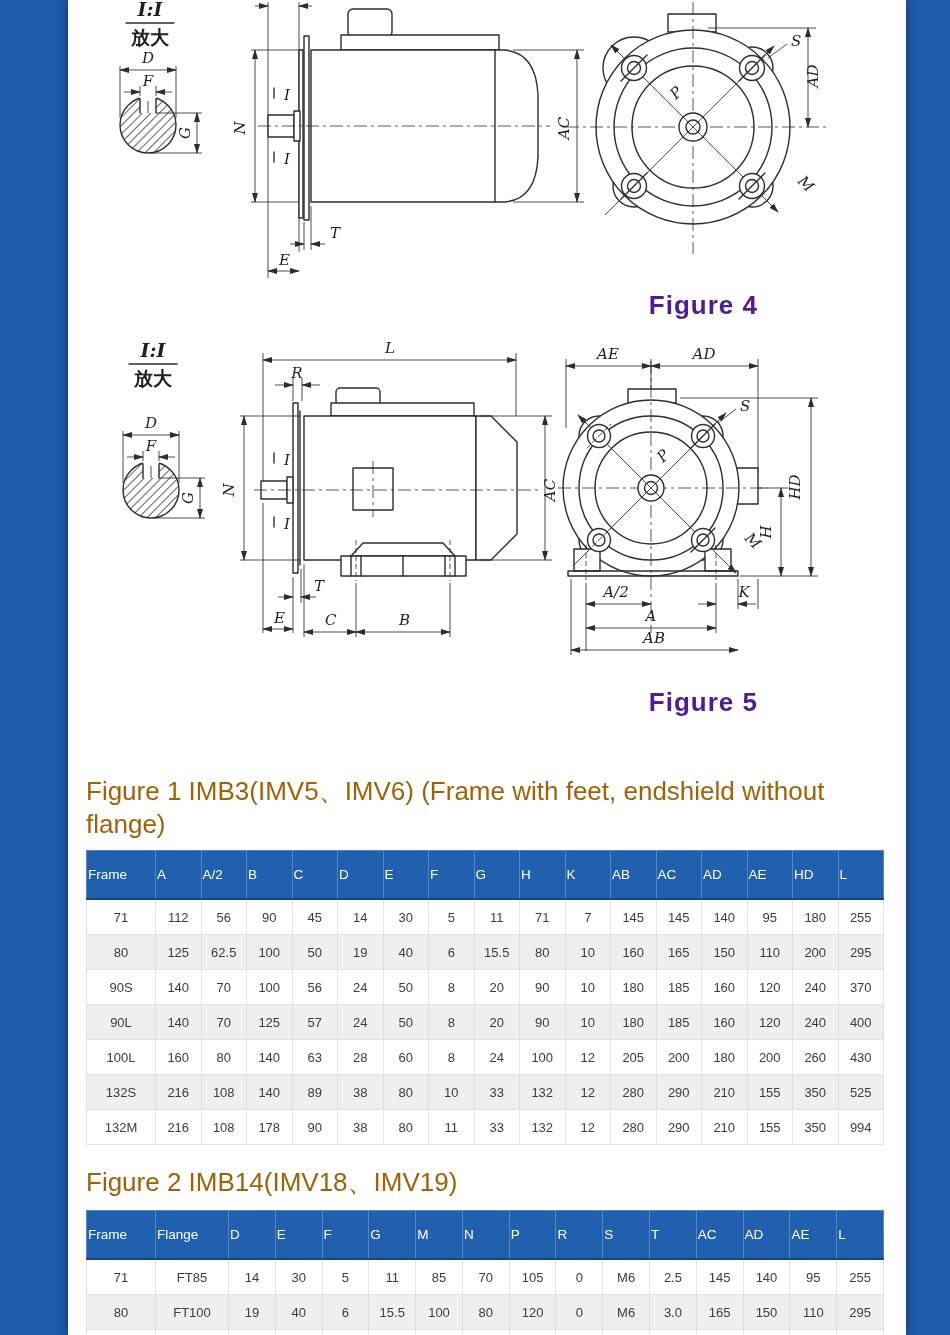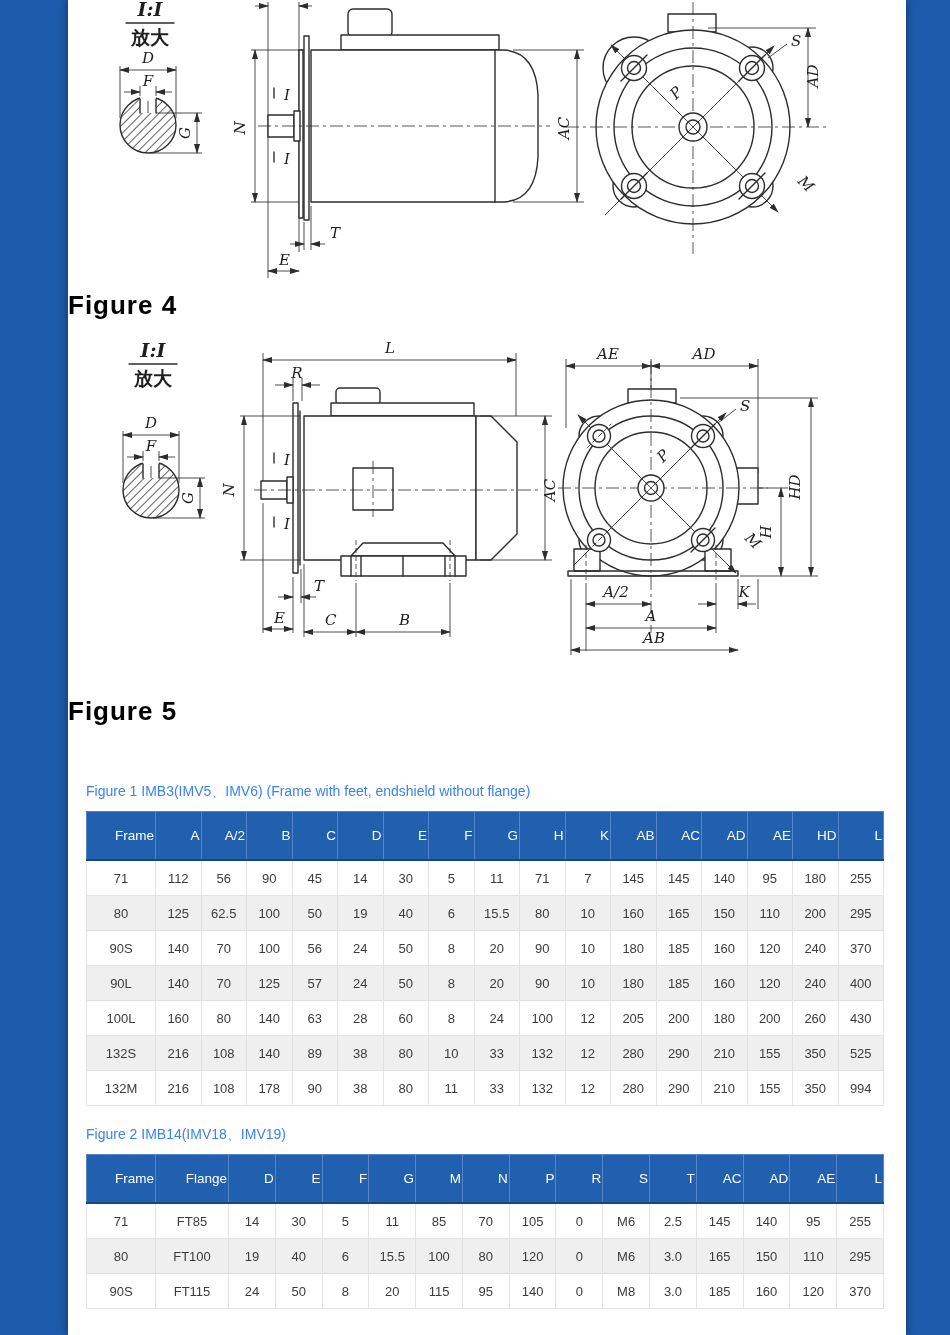--- a/index.html
+++ b/index.html
@@ -17,37 +17,37 @@
   svg{display:block}
   .ln{stroke:#2d2d2d;stroke-width:1.4;fill:none;stroke-linejoin:round;stroke-linecap:round}
   .wf{stroke:#2d2d2d;stroke-width:1.4;fill:#ffffff;stroke-linejoin:round}
   .tn{stroke:#2d2d2d;stroke-width:.85;fill:none}
   .cl{stroke:#2d2d2d;stroke-width:.8;fill:none;stroke-dasharray:13 4 3 4}
   .dsh{stroke:#2d2d2d;stroke-width:.8;fill:none;stroke-dasharray:5 3}
   .lbl{font-family:"DejaVu Serif","DejaVu Sans",serif;font-style:italic;font-size:15px;fill:#1e1e1e}
   .lbl-b{font-family:"DejaVu Serif","DejaVu Sans",serif;font-style:italic;font-weight:bold;font-size:19px;fill:#1e1e1e}
   .lbl-cjk{font-family:"DejaVu Sans",sans-serif;font-weight:bold;font-size:19px;fill:#1e1e1e}
   .fig-caption{
-    width:690px;text-align:left;font-size:26px;font-weight:bold;color:#000000;
+    width:690px;text-align:right;font-size:26px;font-weight:bold;color:#4c1d95;
     letter-spacing:1px;font-family:"Liberation Sans",sans-serif;
   }
   .cap4{margin-top:2px}
-  .cap5{margin-top:13px}
+  .cap5{margin-top:4px}
   .tbl-heading{
-    margin:0 0 0 18px;font-size:14px;color:#3b82f6;font-weight:normal;
+    margin:0 0 0 18px;font-size:26px;color:#a16207;font-weight:normal;
     font-family:"Liberation Sans",sans-serif;
   }
   .h1{padding-top:56px}
   .h2{padding-top:20px}
   table.spec{
     width:798px;margin:10px 0 0 18px;border-collapse:collapse;table-layout:fixed;
   }
   table.spec th{
     background:#2060ae;color:#ffffff;font-weight:normal;font-size:13.5px;
-    height:45px;border:1px solid #5585c4;border-bottom:2px solid #17477f;text-align:right;
+    height:45px;border:1px solid #5585c4;border-bottom:2px solid #17477f;text-align:left;
   }
   table.spec td{
     font-size:13px;color:#3c3c3c;text-align:center;height:32px;
     border:1px solid #e4e4e4;background:#ffffff;
   }
   table.spec tbody tr:nth-child(even) td{background:#efefef;border-color:#e0e0e0}
   table.t1 th:first-child{width:66px}
   table.t2 th:nth-child(1){width:66px}
   table.t2 th:nth-child(2){width:70px}
 </style>

